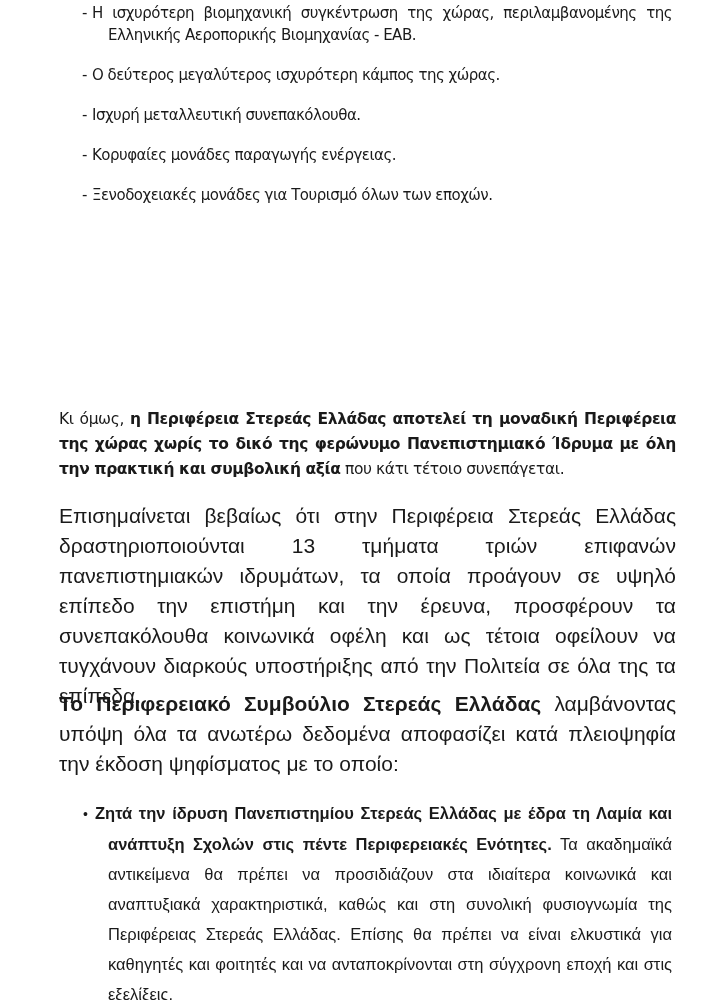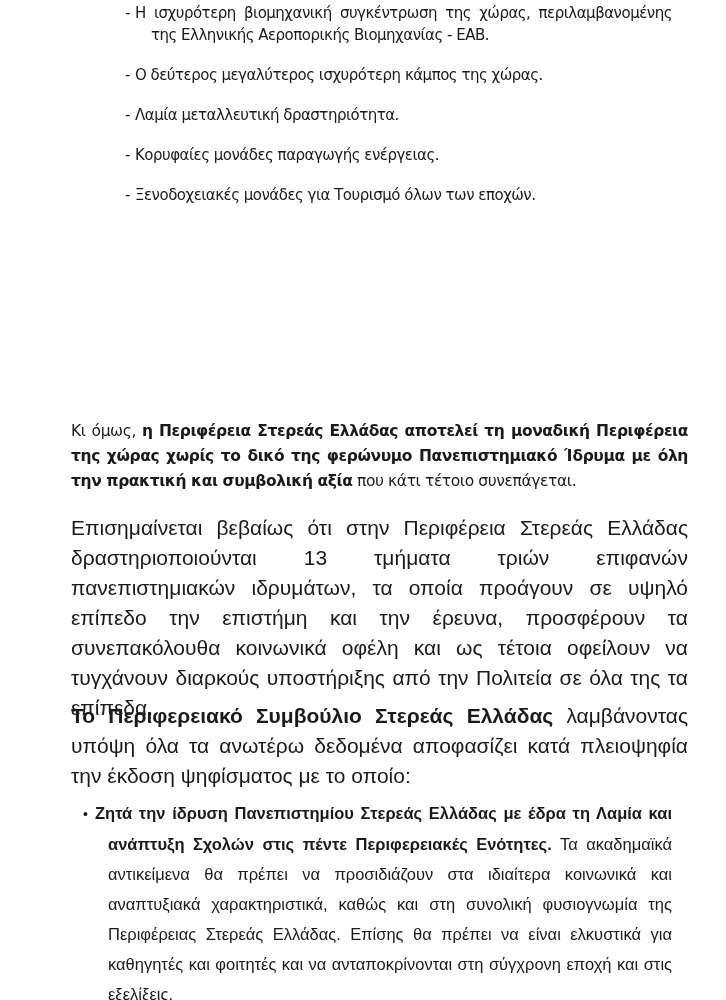--- a/index.html
+++ b/index.html
@@ -34,33 +34,32 @@
     font-size: 15px;
     line-height: 22px;
     letter-spacing: -0.5px;
   }
   .dash-item {
     position: relative;
     padding-left: 26px;
     text-indent: -26px;
     text-align: justify;
     margin-bottom: 18px;
-    margin-left: 43px;
   }
   .dash-item .dash {
     display: inline-block;
     width: 10px;
     text-indent: 0;
   }
   
   .para {
     position: absolute;
     left: 55px;
     width: 617px;
-    margin: 16px;
+    margin: 4px;
     text-align: justify;
     text-align-last: left;
   }
   .para-verdana {
     font-family: "DejaVu Sans", sans-serif;
     font-size: 15.5px;
     line-height: 25px;
     letter-spacing: -0.4px;
   }
   .para-calibri {
@@ -100,21 +99,21 @@
   }
 </style>
 </head>
 <body>
 
 <div class="page">
 
   <ul class="dash-list">
     <li class="dash-item"><span class="dash">-</span><span>Η ισχυρότερη βιομηχανική συγκέντρωση της χώρας, περιλαμβανομένης της Ελληνικής Αεροπορικής Βιομηχανίας - ΕΑΒ.</span></li>
     <li class="dash-item"><span class="dash">-</span><span>Ο δεύτερος μεγαλύτερος ισχυρότερη κάμπος της χώρας.</span></li>
-    <li class="dash-item"><span class="dash">-</span><span>Λαμία μεταλλευτική δραστηριότητα.</span></li>
+    <li class="dash-item"><span class="dash">-</span><span>Ισχυρή μεταλλευτική συνεπακόλουθα.</span></li>
     <li class="dash-item"><span class="dash">-</span><span>Κορυφαίες μονάδες παραγωγής ενέργειας.</span></li>
     <li class="dash-item"><span class="dash">-</span><span>Ξενοδοχειακές μονάδες για Τουρισμό όλων των εποχών.</span></li>
   </ul>
 
   <p class="para para-verdana p1"><span>Κι όμως, </span><b>η Περιφέρεια Στερεάς Ελλάδας αποτελεί τη μοναδική Περιφέρεια της χώρας χωρίς το δικό της φερώνυμο Πανεπιστημιακό Ίδρυμα με όλη την πρακτική και συμβολική αξία</b><span> που κάτι τέτοιο συνεπάγεται.</span></p>
 
   <p class="para para-calibri p2"><span>Επισημαίνεται βεβαίως ότι στην Περιφέρεια Στερεάς Ελλάδας δραστηριοποιούνται 13 τμήματα τριών επιφανών πανεπιστημιακών ιδρυμάτων, τα οποία προάγουν σε υψηλό επίπεδο την επιστήμη και την έρευνα, προσφέρουν τα συνεπακόλουθα κοινωνικά οφέλη και ως τέτοια οφείλουν να τυγχάνουν διαρκούς υποστήριξης από την Πολιτεία σε όλα της τα επίπεδα.</span></p>
 
   <p class="para para-calibri p3"><b>Το Περιφερειακό Συμβούλιο Στερεάς Ελλάδας</b><span> λαμβάνοντας υπόψη όλα τα ανωτέρω δεδομένα αποφασίζει κατά πλειοψηφία την έκδοση ψηφίσματος με το οποίο:</span></p>
 

